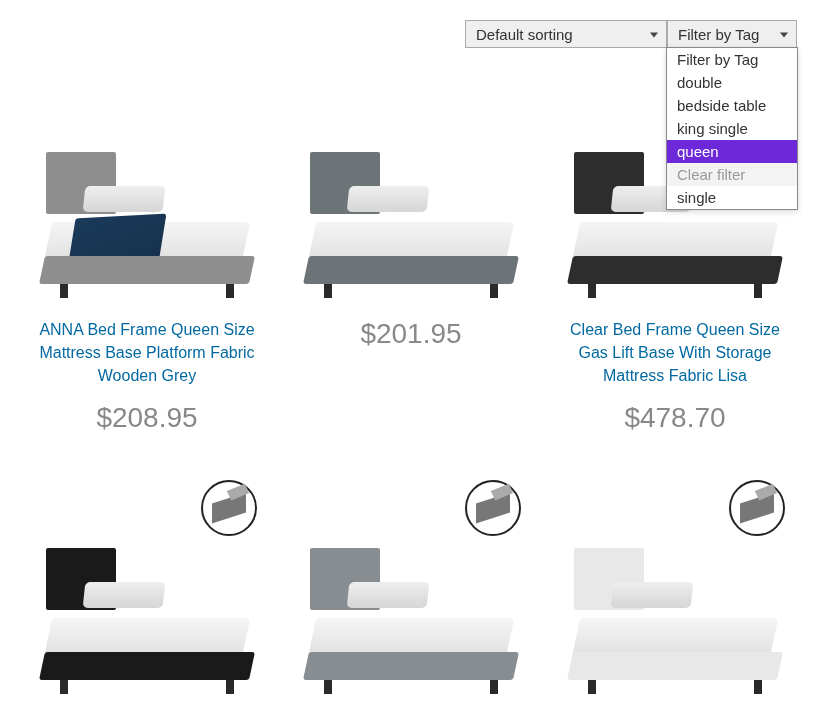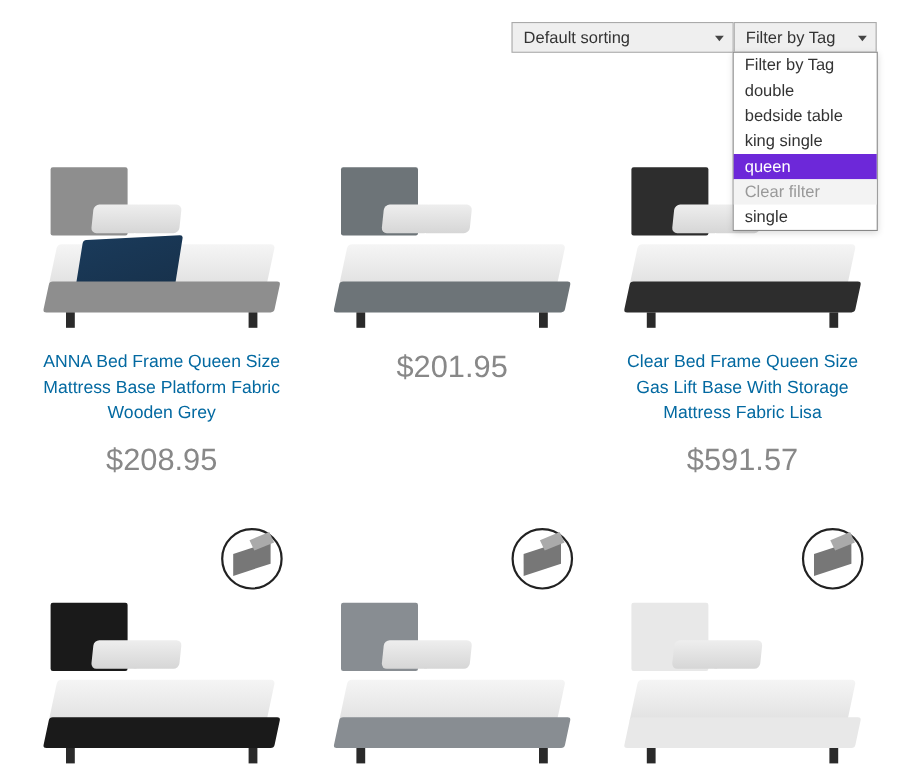--- a/index.html
+++ b/index.html
@@ -261,21 +261,21 @@
           <div class="bed-headboard dark-1"></div>
           <div class="bed-mattress"></div>
           <div class="bed-pillow"></div>
           <div class="bed-pillow bed-pillow2"></div>
           <div class="bed-base dark-1"></div>
           <div class="bed-leg leg-l"></div>
           <div class="bed-leg leg-r"></div>
         </div>
       </div>
       <div class="product-title">Clear Bed Frame Queen Size Gas Lift Base With Storage Mattress Fabric Lisa</div>
-      <div class="product-price">$591.57</div>
+      <div class="product-price">$478.70</div>
     </div>
     <div class="product-card">
       <div class="product-image">
         <div class="bed">
           <div class="bed-headboard black-1"></div>
           <div class="bed-mattress"></div>
           <div class="bed-pillow"></div>
           <div class="bed-pillow bed-pillow2"></div>
           <div class="bed-base black-1"></div>
           <div class="bed-leg leg-l"></div>

